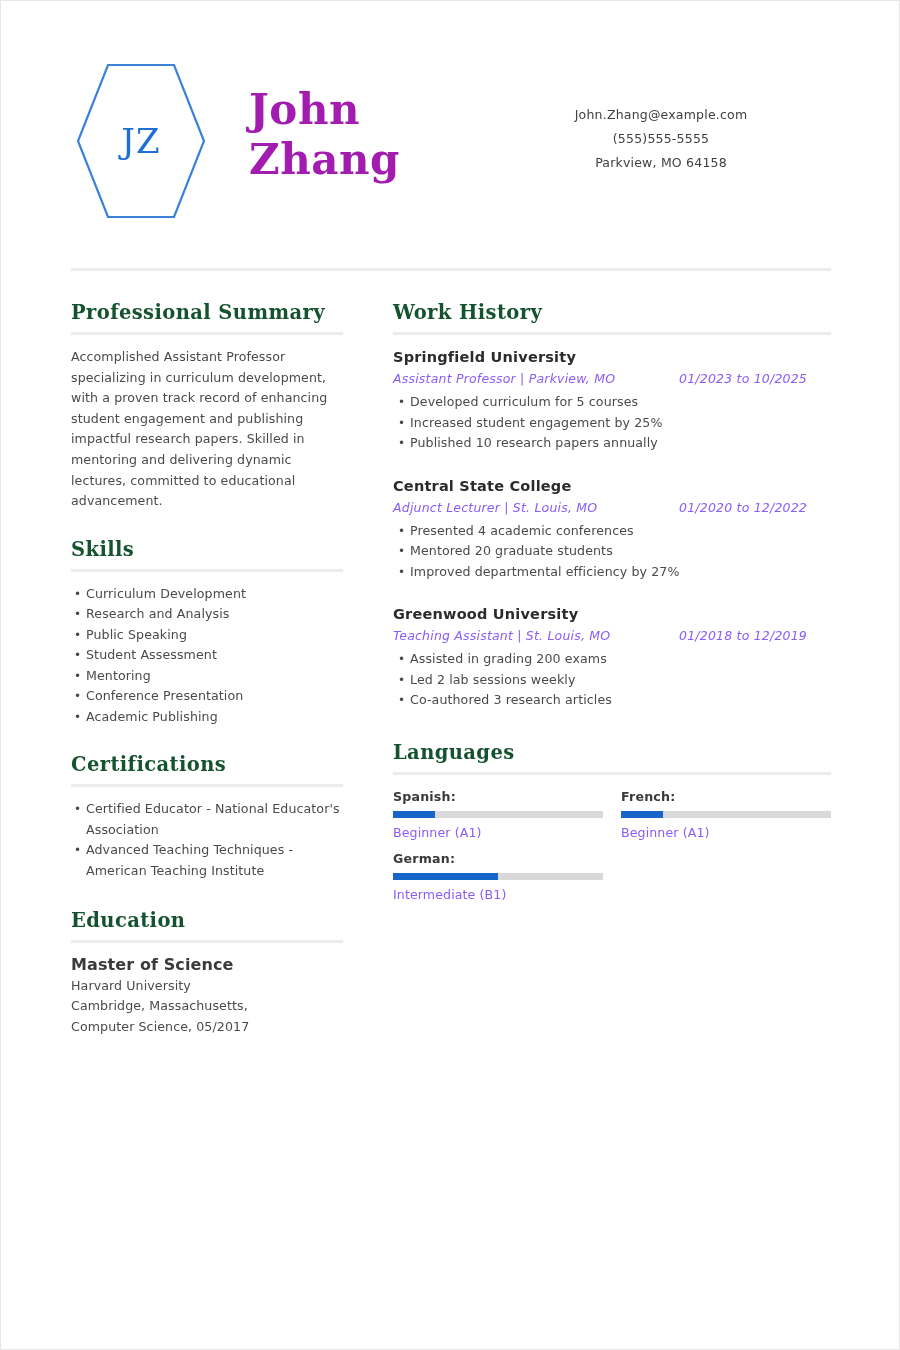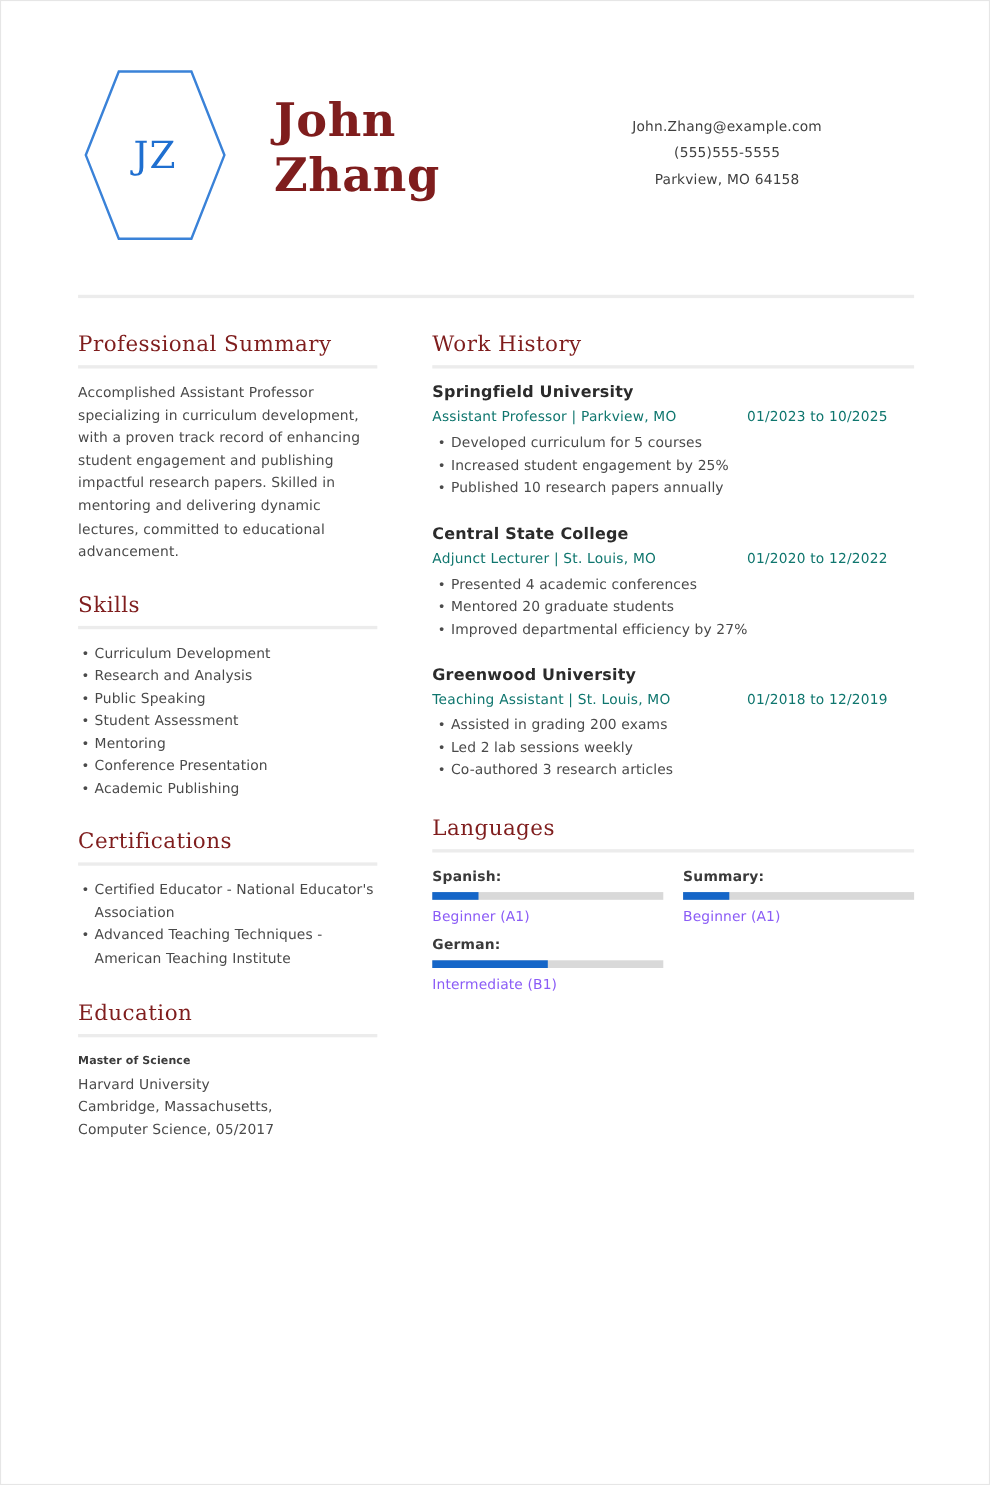--- a/index.html
+++ b/index.html
@@ -53,21 +53,21 @@
     letter-spacing: 1px;
   }
   .name-block {
     position: absolute;
     left: 178px;
     top: 36px;
     font-family: "DejaVu Serif", serif;
     font-weight: bold;
     font-size: 42px;
     line-height: 50px;
-    color: #7f1d1d;
+    color: #a21caf;
     letter-spacing: 0.5px;
   }
   .name-line { display: block; white-space: nowrap; }
 
   .contact {
     position: absolute;
     right: 0;
     top: 54px;
     width: 340px;
     text-align: center;
@@ -97,23 +97,23 @@
   .col-right {
     position: absolute;
     left: 322px;
     top: 300px;
     width: 438px;
   }
 
   .section { margin-bottom: 20px; }
   .section-title {
     font-family: "DejaVu Serif", serif;
-    font-weight: normal;
+    font-weight: bold;
     font-size: 19.5px;
-    color: #7f1d1d;
+    color: #14532d;
     letter-spacing: 0.4px;
     margin: 0 0 7px 0;
     line-height: 24px;
   }
   .section-rule {
     height: 3px;
     background: #ececec;
     margin-bottom: 12px;
   }
 
@@ -142,21 +142,21 @@
     position: absolute;
     left: 3px;
     top: 0;
     color: #4a4a4a;
     font-size: 12px;
   }
 
   .edu-entry { margin-bottom: 18px; }
   .edu-entry:last-child { margin-bottom: 0; }
   .edu-degree {
-    font-size: 10px;
+    font-size: 16px;
     font-weight: bold;
     color: #3a3a3a;
     line-height: 20.5px;
     letter-spacing: 0.1px;
   }
   .edu-line {
     font-size: 12.6px;
     color: #4a4a4a;
     line-height: 20.5px;
     letter-spacing: 0.1px;
@@ -167,22 +167,23 @@
   .job:last-child { margin-bottom: 0; }
   .job-company {
     font-size: 14.5px;
     font-weight: bold;
     color: #2b2b2b;
     line-height: 21px;
     letter-spacing: 0.2px;
   }
   .job-meta {
     position: relative;
+    font-style: italic;
     font-size: 12.5px;
-    color: #0f766e;
+    color: #8b5cf6;
     line-height: 21px;
     letter-spacing: 0.2px;
     margin-bottom: 3px;
     height: 21px;
   }
   .job-role { white-space: nowrap; }
   .job-dates {
     position: absolute;
     right: 24px;
     top: 0;
@@ -356,21 +357,21 @@
 
           <div class="lang-row" style="left:0; top:0;">
             <div class="lang-name">Spanish:</div>
             <div class="lang-bar">
               <div class="lang-bar-fill" style="width:20%;"></div>
             </div>
             <div class="lang-level">Beginner (A1)</div>
           </div>
 
           <div class="lang-row" style="left:228px; top:0;">
-            <div class="lang-name">Summary:</div>
+            <div class="lang-name">French:</div>
             <div class="lang-bar">
               <div class="lang-bar-fill" style="width:20%;"></div>
             </div>
             <div class="lang-level">Beginner (A1)</div>
           </div>
 
           <div class="lang-row" style="left:0; top:62px;">
             <div class="lang-name">German:</div>
             <div class="lang-bar">
               <div class="lang-bar-fill" style="width:50%;"></div>

